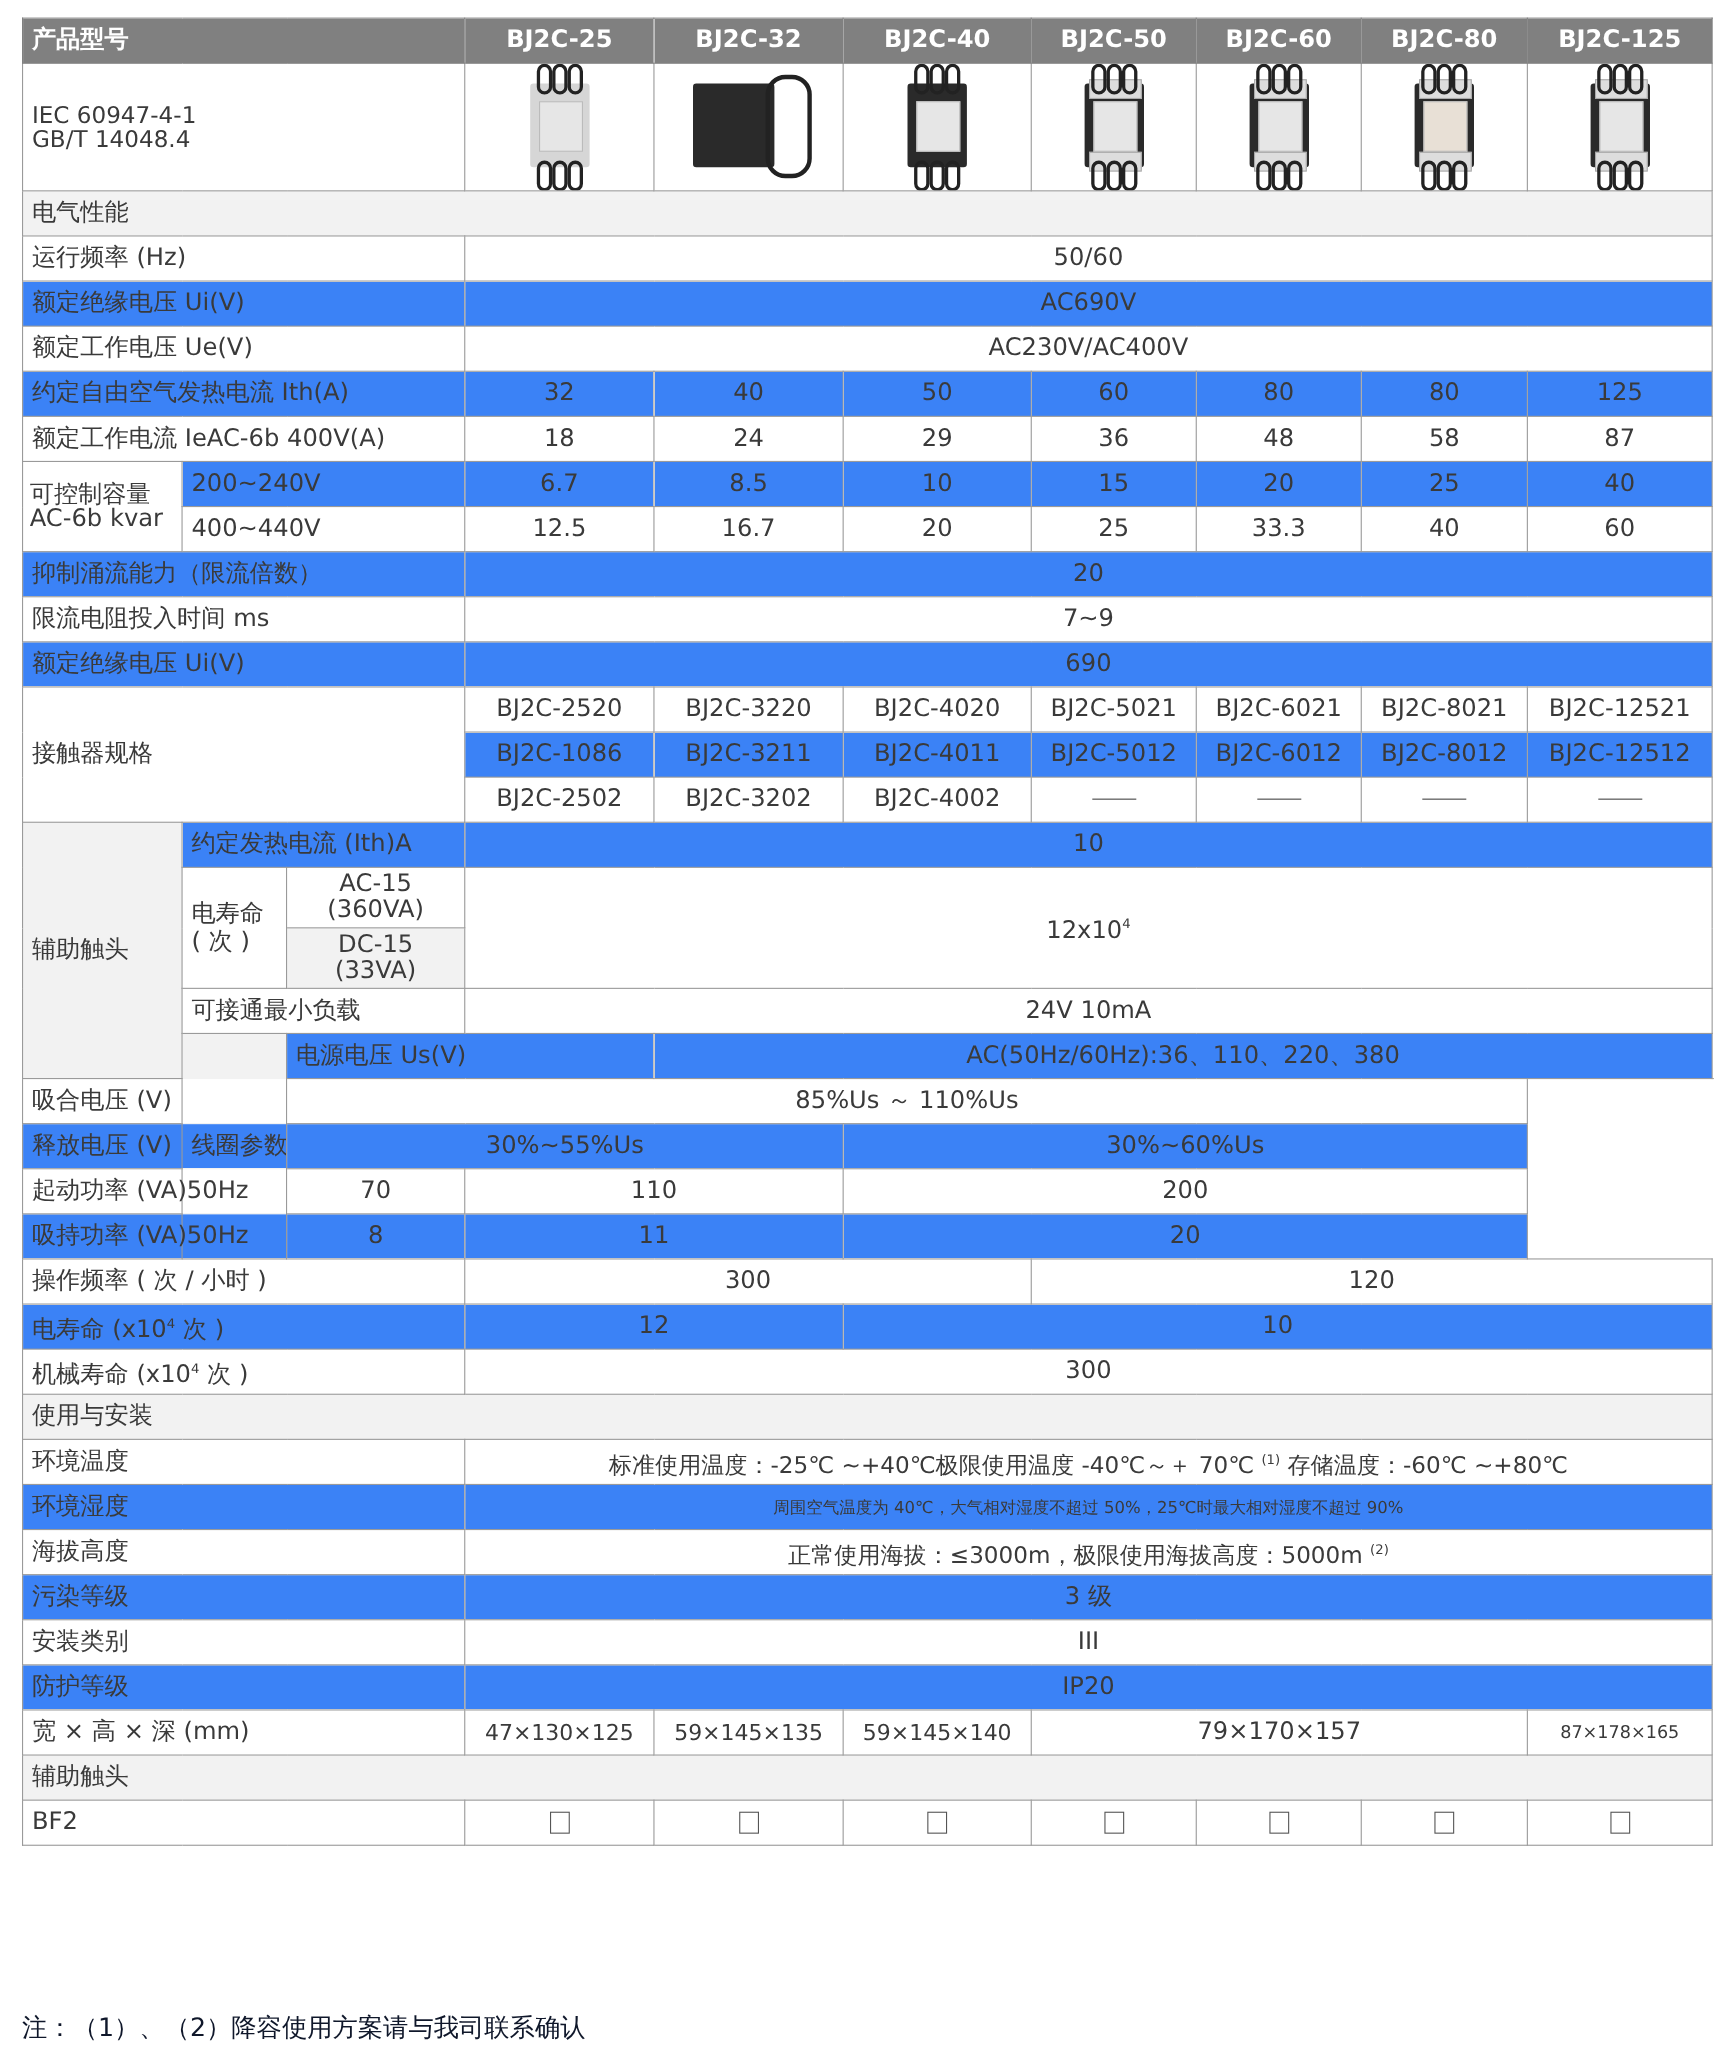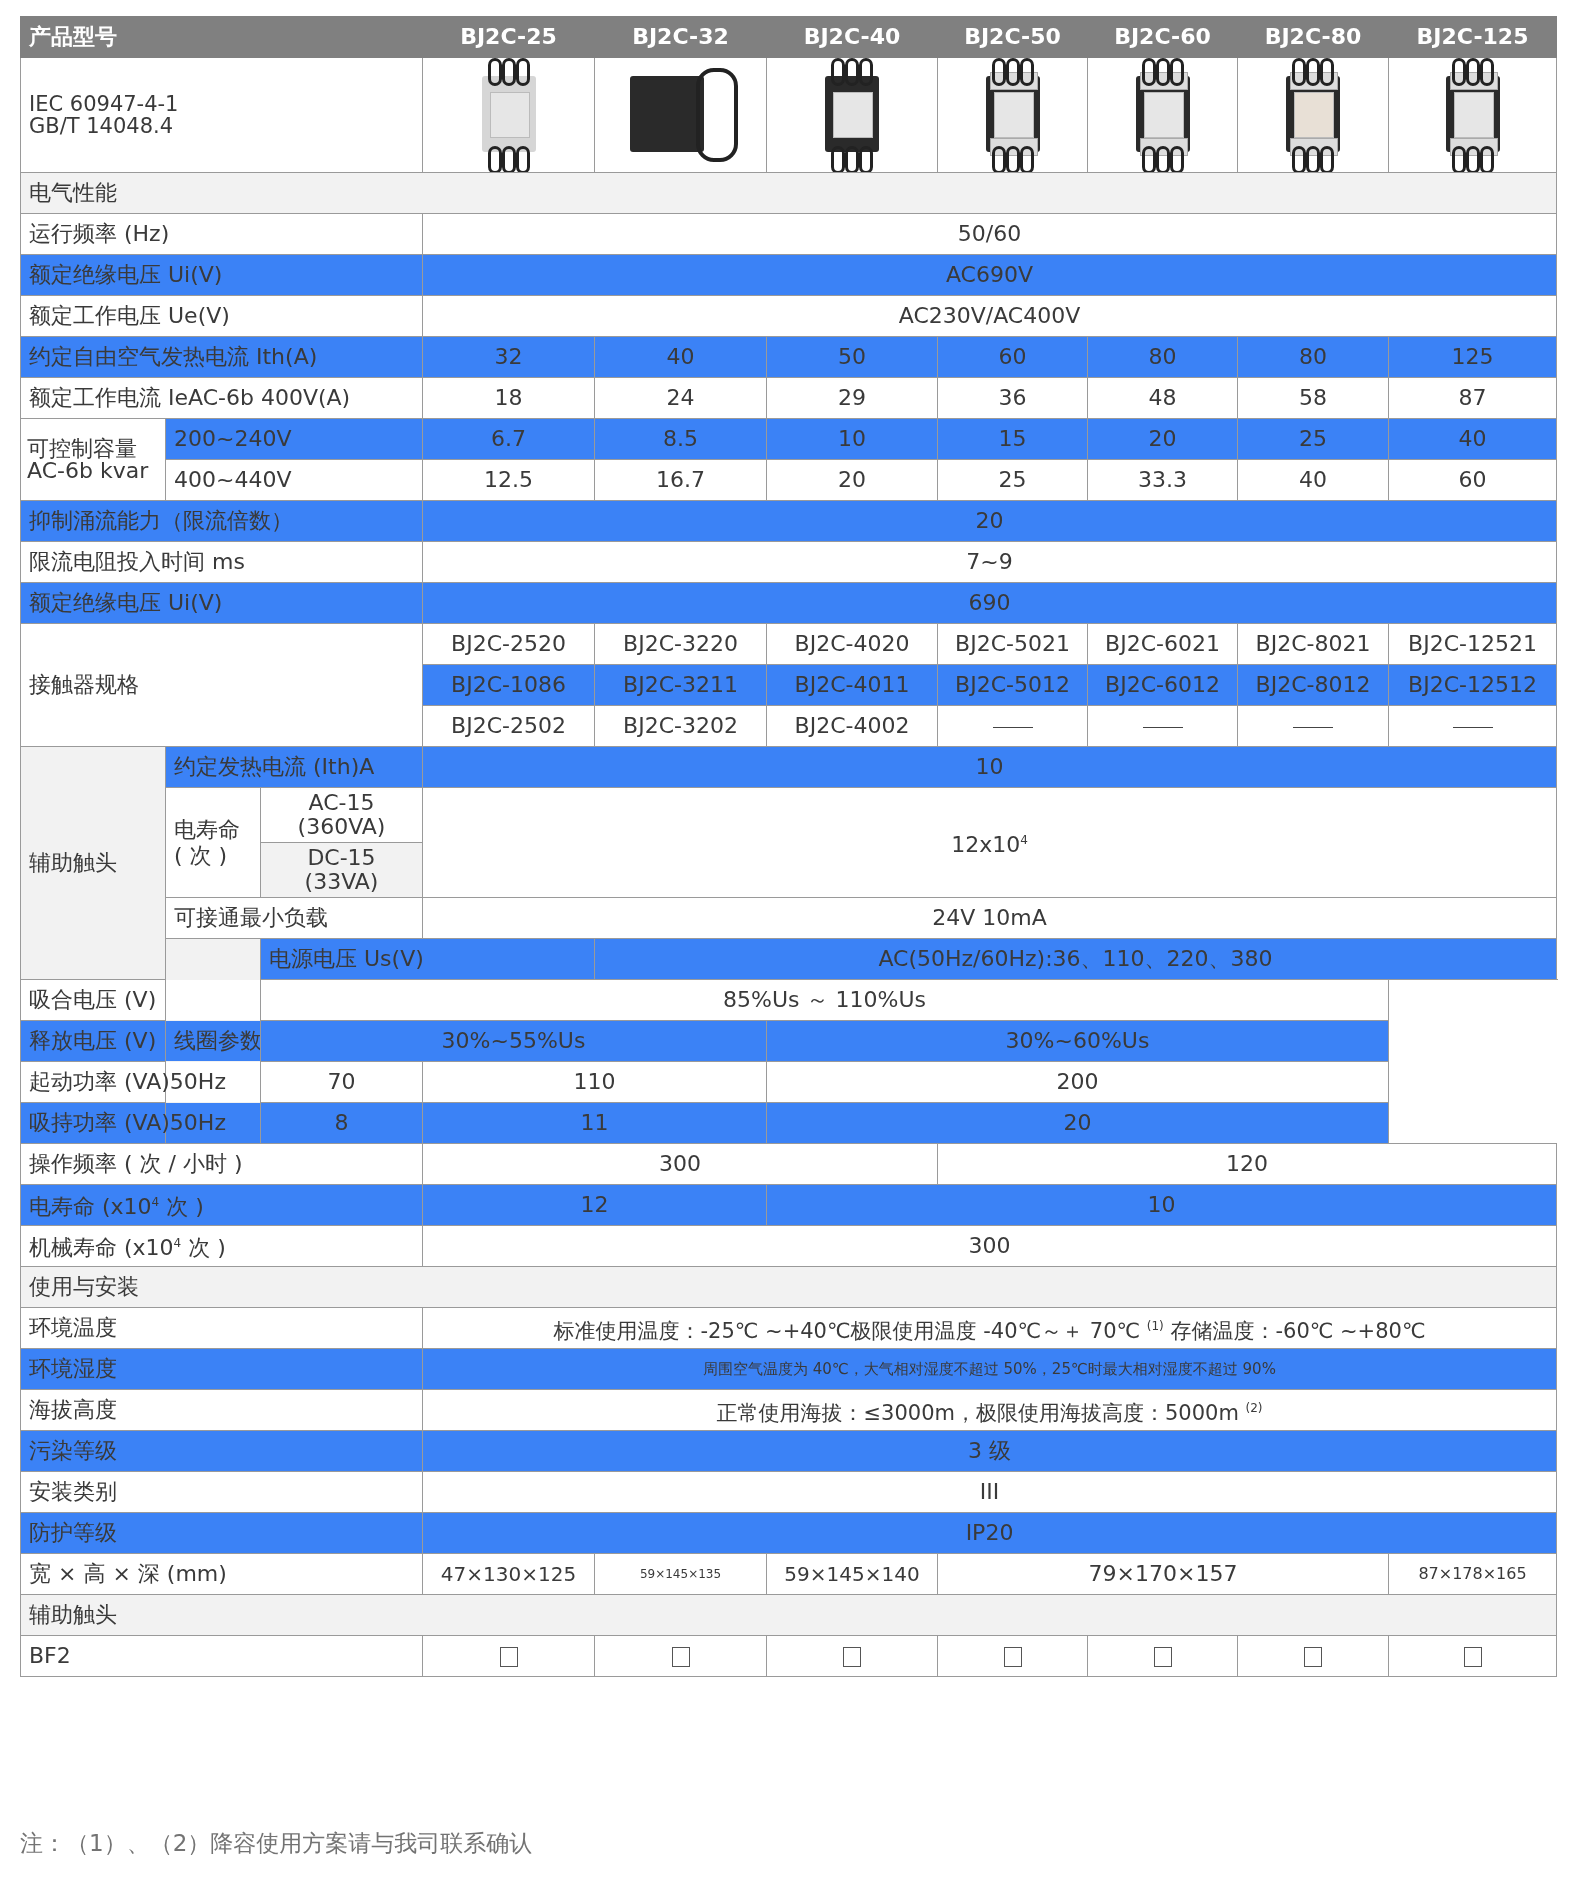--- a/index.html
+++ b/index.html
@@ -23,21 +23,21 @@
   .prod .cap{position:absolute;left:12px;top:14px;width:46px;height:16px;background:#ddd;border:1px solid #aaa;}
   .prod .cap.b{top:80px;}
   .prod .wire{position:absolute;width:8px;height:22px;border:3px solid #222;border-radius:8px;}
   .prod.grey .body{background:#d6d6d6;}
   .prod.wide{width:110px;}
   .prod.wide .body{width:74px;left:4px;}
   .prod.wide .loop{position:absolute;left:70px;top:10px;width:34px;height:86px;border:4px solid #222;border-radius:18px;}
   .cb{display:inline-block;width:16px;height:18px;border:1.5px solid #555;vertical-align:middle;}
   .dash{display:inline-block;width:40px;border-top:1.5px solid #444;vertical-align:middle;}
   sup{font-size:12px;}
-  .note{position:absolute;left:20px;top:1828px;font-size:23px;color:#737373;}
+  .note{position:absolute;left:20px;top:1828px;font-size:23px;color:#0f172a;}
 </style>
 </head>
 <body>
 
 <table class="spec">
   <colgroup>
     <col style="width:145px">
       <col style="width:95px">
       <col style="width:162px">
     <col style="width:172px">
@@ -273,21 +273,21 @@
         <td colspan="3">安装类别</td>
         <td colspan="7" class="c">III</td>
       </tr>
   <tr class="g">
         <td colspan="3">防护等级</td>
         <td colspan="7" class="c">IP20</td>
       </tr>
   <tr class="w">
     <td colspan="3">宽 × 高 × 深 (mm)</td>
     <td class="c" style="font-size:20px">47×130×125</td>
-    <td class="c" style="font-size:12px">59×145×135</td>
+    <td class="c" style="font-size:20px">59×145×135</td>
     <td class="c" style="font-size:20px">59×145×140</td>
     <td colspan="3" class="c">79×170×157</td>
     <td class="c" style="font-size:16px">87×178×165</td>
   </tr>
 
   <tr class="section">
         <td colspan="10">辅助触头</td>
       </tr>
 
   <tr class="w">

